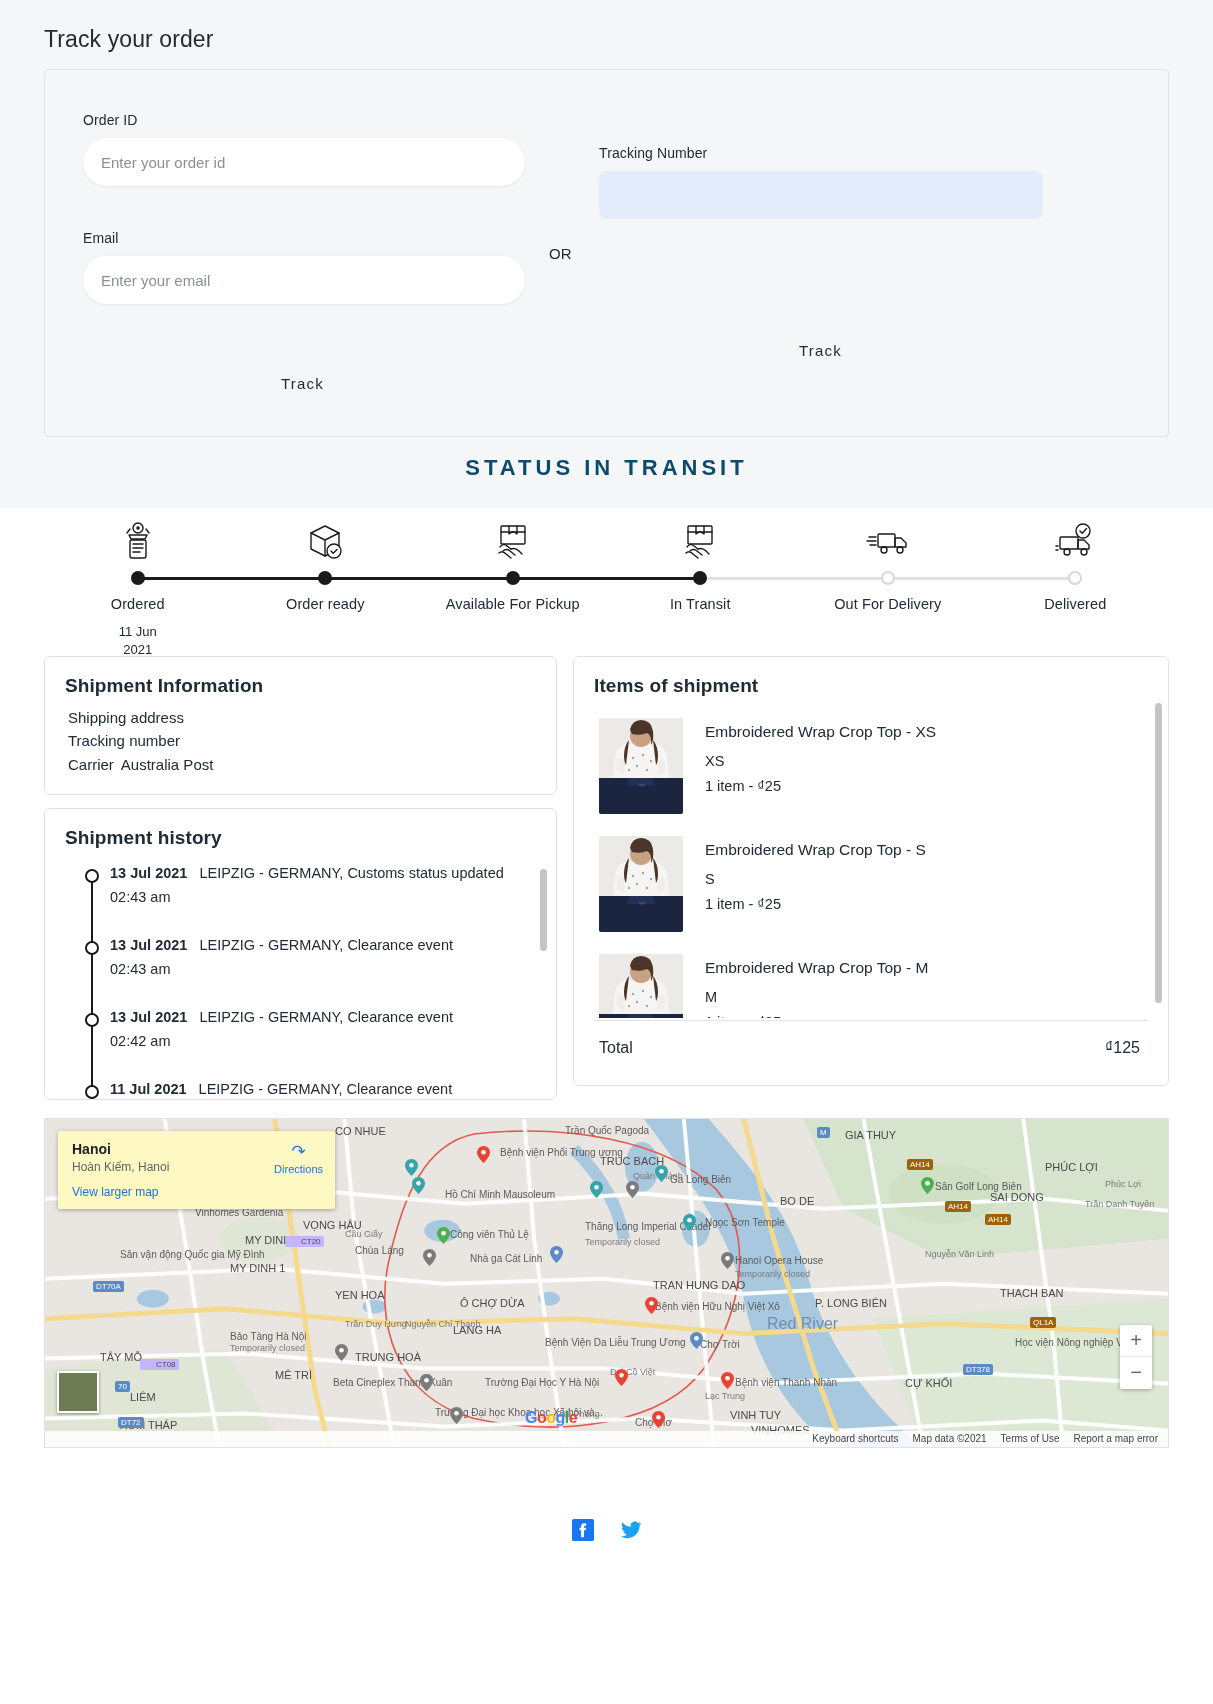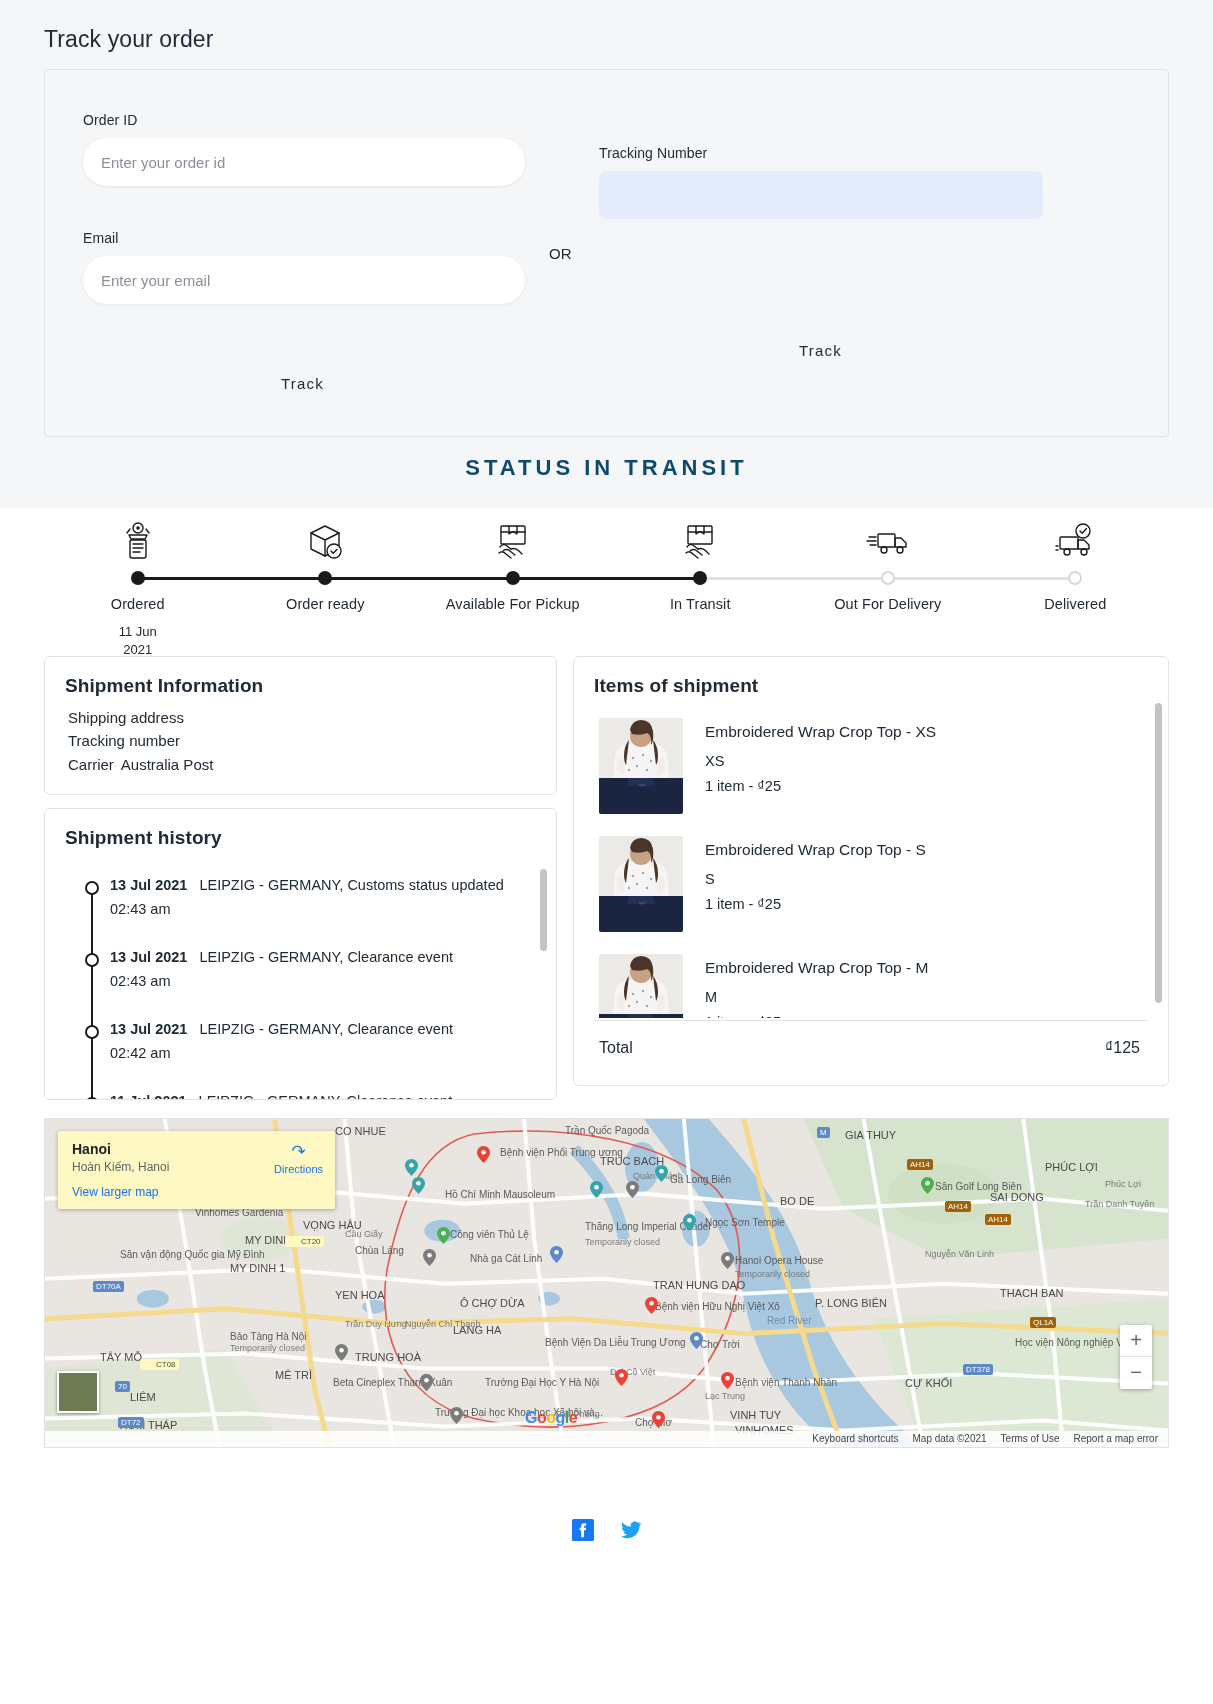--- a/index.html
+++ b/index.html
@@ -200,21 +200,21 @@
     font-size: 15px;
     color: #212b36;
     line-height: 1.55;
     padding-left: 3px;
   }
   .info-row .carrier-val { margin-left: 7px; }
 
   .history-card { margin-top: 13px; height: 292px; overflow: hidden; position: relative; padding-bottom: 0; }
   .history-list {
     position: relative;
-    margin-top: 28px;
+    margin-top: 16px;
     padding-left: 4px;
     height: 240px;
     overflow: hidden;
   }
   .hist-item {
     position: relative;
     padding-left: 41px;
     min-height: 72px;
   }
   .hist-marker {
@@ -372,21 +372,21 @@
   }
   .gmaps-logo span:nth-child(1){color:#4285F4}
   .gmaps-logo span:nth-child(2){color:#EA4335}
   .gmaps-logo span:nth-child(3){color:#FBBC05}
   .gmaps-logo span:nth-child(4){color:#4285F4}
   .gmaps-logo span:nth-child(5){color:#34A853}
   .gmaps-logo span:nth-child(6){color:#EA4335}
 
   .map-label {
     position: absolute;
-    font-size: 10px;
+    font-size: 16px;
     color: #5b5b5b;
     white-space: nowrap;
     z-index: 4;
   }
   .map-label.big { font-size: 11px; color: #4a4a4a; }
   .map-label.road { color: #7a7a7a; font-size: 9px; }
   .map-label.water { color: #6d8fb0; }
   .map-label.poi { color: #5b5b5b; font-size: 10px; }
 
   .map-pin {
@@ -397,21 +397,21 @@
   .hwy-badge {
     position: absolute;
     font-size: 8px;
     color: #fff;
     background: #a16207;
     padding: 1px 3px;
     border-radius: 2px;
     z-index: 4;
   }
   .hwy-badge.blue { background: #5b8ac7; }
-  .hwy-badge.yellow { background: #fef9c3; color:#4a4a4a;padding-left:16px; }
+  .hwy-badge.yellow { background: #c4b5fd; color:#4a4a4a;padding-left:16px; }
 
   
   .footer {
     height: 110px;
     display: flex;
     align-items: center;
     justify-content: center;
     gap: 24px;
     padding-top: 54px;
   }
@@ -795,21 +795,21 @@
       <div class="map-label poi" style="left: 970px; top: 218px;">Học viện Nông nghiệp Việt</div>
       <div class="map-label big" style="left: 230px; top: 250px;">MÊ TRÌ</div>
       <div class="map-label poi" style="left: 288px; top: 258px;">Beta Cineplex Thanh Xuân</div>
       <div class="map-label poi" style="left: 440px; top: 258px;">Trường Đại Học Y Hà Nội</div>
       <div class="map-label poi" style="left: 690px; top: 258px;">Bệnh viện Thanh Nhàn</div>
       <div class="map-label big" style="left: 860px; top: 258px;">CỰ KHỐI</div>
       <div class="map-label big" style="left: 55px; top: 232px;">TÂY MỖ</div>
       <div class="map-label poi" style="left: 390px; top: 288px;">Trường Đại học Khoa học Xã hội và...</div>
       <div class="map-label poi" style="left: 590px; top: 298px;">Chợ Mơ</div>
       <div class="map-label big" style="left: 685px; top: 290px;">VINH TUY</div>
-      <div class="map-label big" style="left: 690px; top: 305px;">VINHOMES</div>
+      <div class="map-label big" style="left: 706px; top: 305px;">VINHOMES</div>
       <div class="map-label big" style="left: 75px; top: 300px;">XÓM THÁP</div>
       <div class="map-label big" style="left: 85px; top: 272px;">LIÊM</div>
       <div class="map-label road" style="left: 660px; top: 272px;">Lạc Trung</div>
       <div class="map-label water" style="left: 722px; top: 196px;">Red River</div>
       <div class="map-label road" style="left: 588px; top: 52px;">Quán Thánh</div>
       <div class="map-label road" style="left: 540px; top: 118px;">Temporarily closed</div>
       <div class="map-label road" style="left: 690px; top: 150px;">Temporarily closed</div>
       <div class="map-label road" style="left: 185px; top: 224px;">Temporarily closed</div>
       <div class="map-label road" style="left: 360px; top: 200px;">Nguyễn Chí Thanh</div>
       <div class="map-label road" style="left: 300px; top: 110px;">Cầu Giấy</div>

